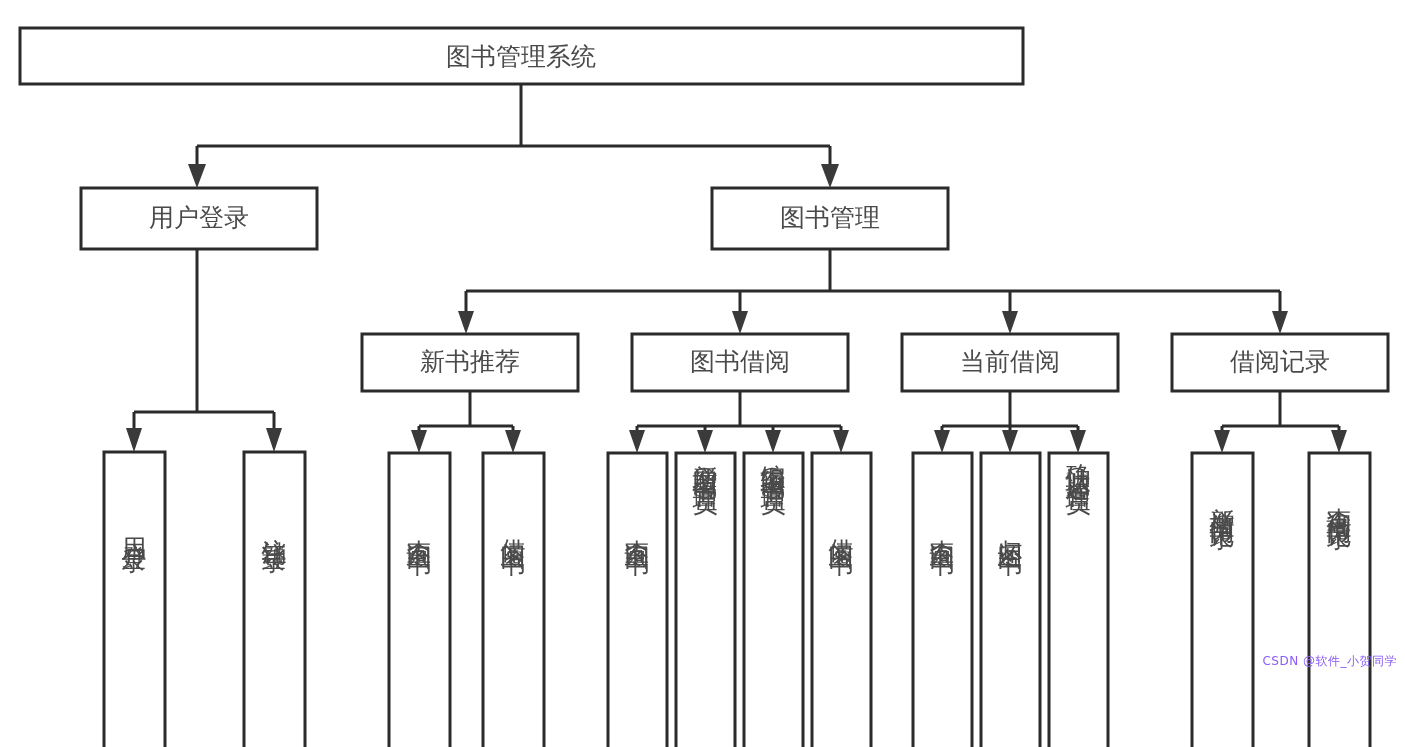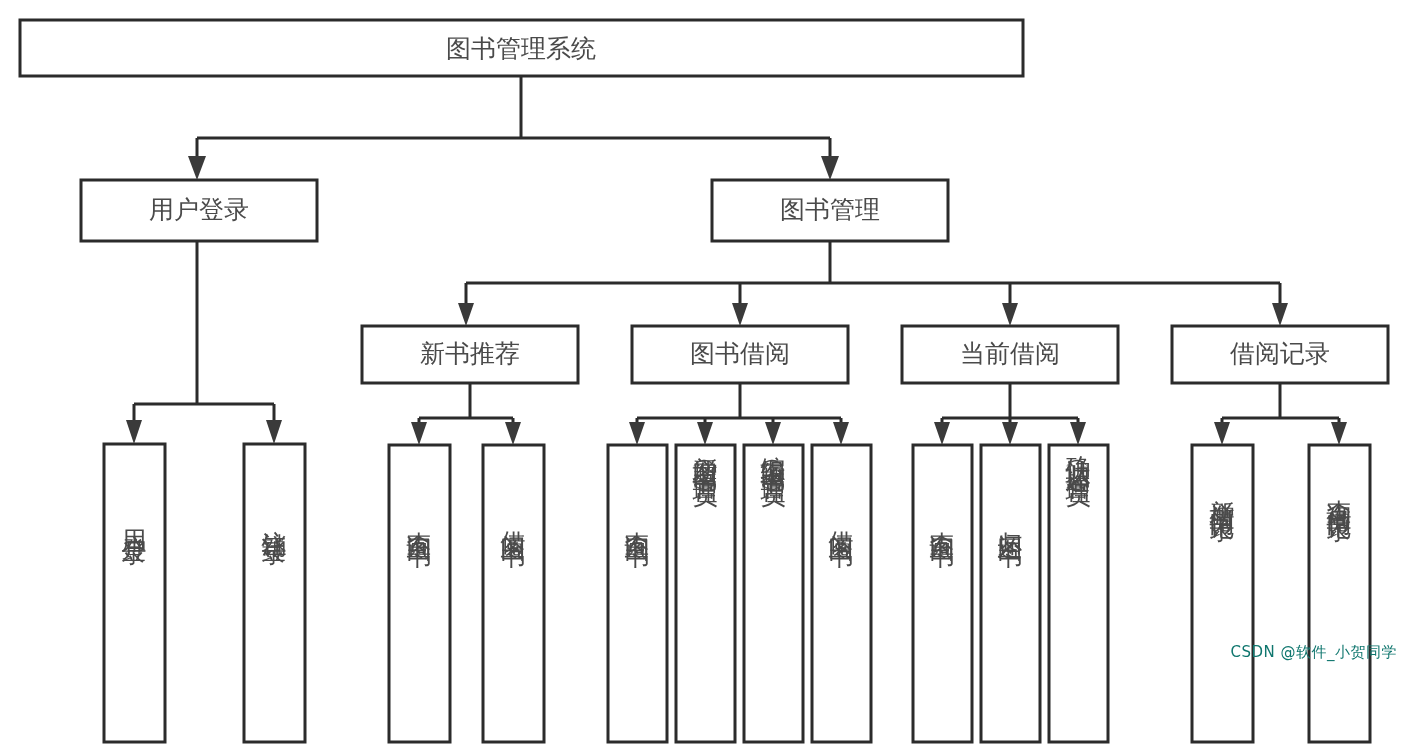--- a/index.html
+++ b/index.html
@@ -10,21 +10,21 @@
   body {
     width: 1405px;
     height: 747px;
     font-family: "Liberation Sans", "DejaVu Sans", sans-serif;
     overflow: hidden;
     position: relative;
   }
   #diagram-root {
     position: absolute;
     left: 0;
-    top: 8px;
+    top: 16px;
     width: 1405px;
     height: 660px;
   }
   svg.diagram {
     display: block;
     width: 1405px;
     height: 747px;
   }
   .node-box {
     fill: #ffffff;
@@ -55,22 +55,22 @@
     writing-mode: vertical-rl;
     text-orientation: upright;
     letter-spacing: 4px;
     white-space: pre;
   }
   .watermark {
     position: absolute;
     right: 8px;
     bottom: 6px;
     font-family: "DejaVu Sans", "Liberation Sans", sans-serif;
-    font-size: 15px;
-    color: #0f766e;
+    font-size: 12px;
+    color: #8b5cf6;
     letter-spacing: 0.5px;
     user-select: none;
     pointer-events: none;
   }
 </style>
 </head>
 <body>
 
 <div id="diagram-root">
   <svg class="diagram" viewBox="0 0 1405 747" xmlns="http://www.w3.org/2000/svg">

